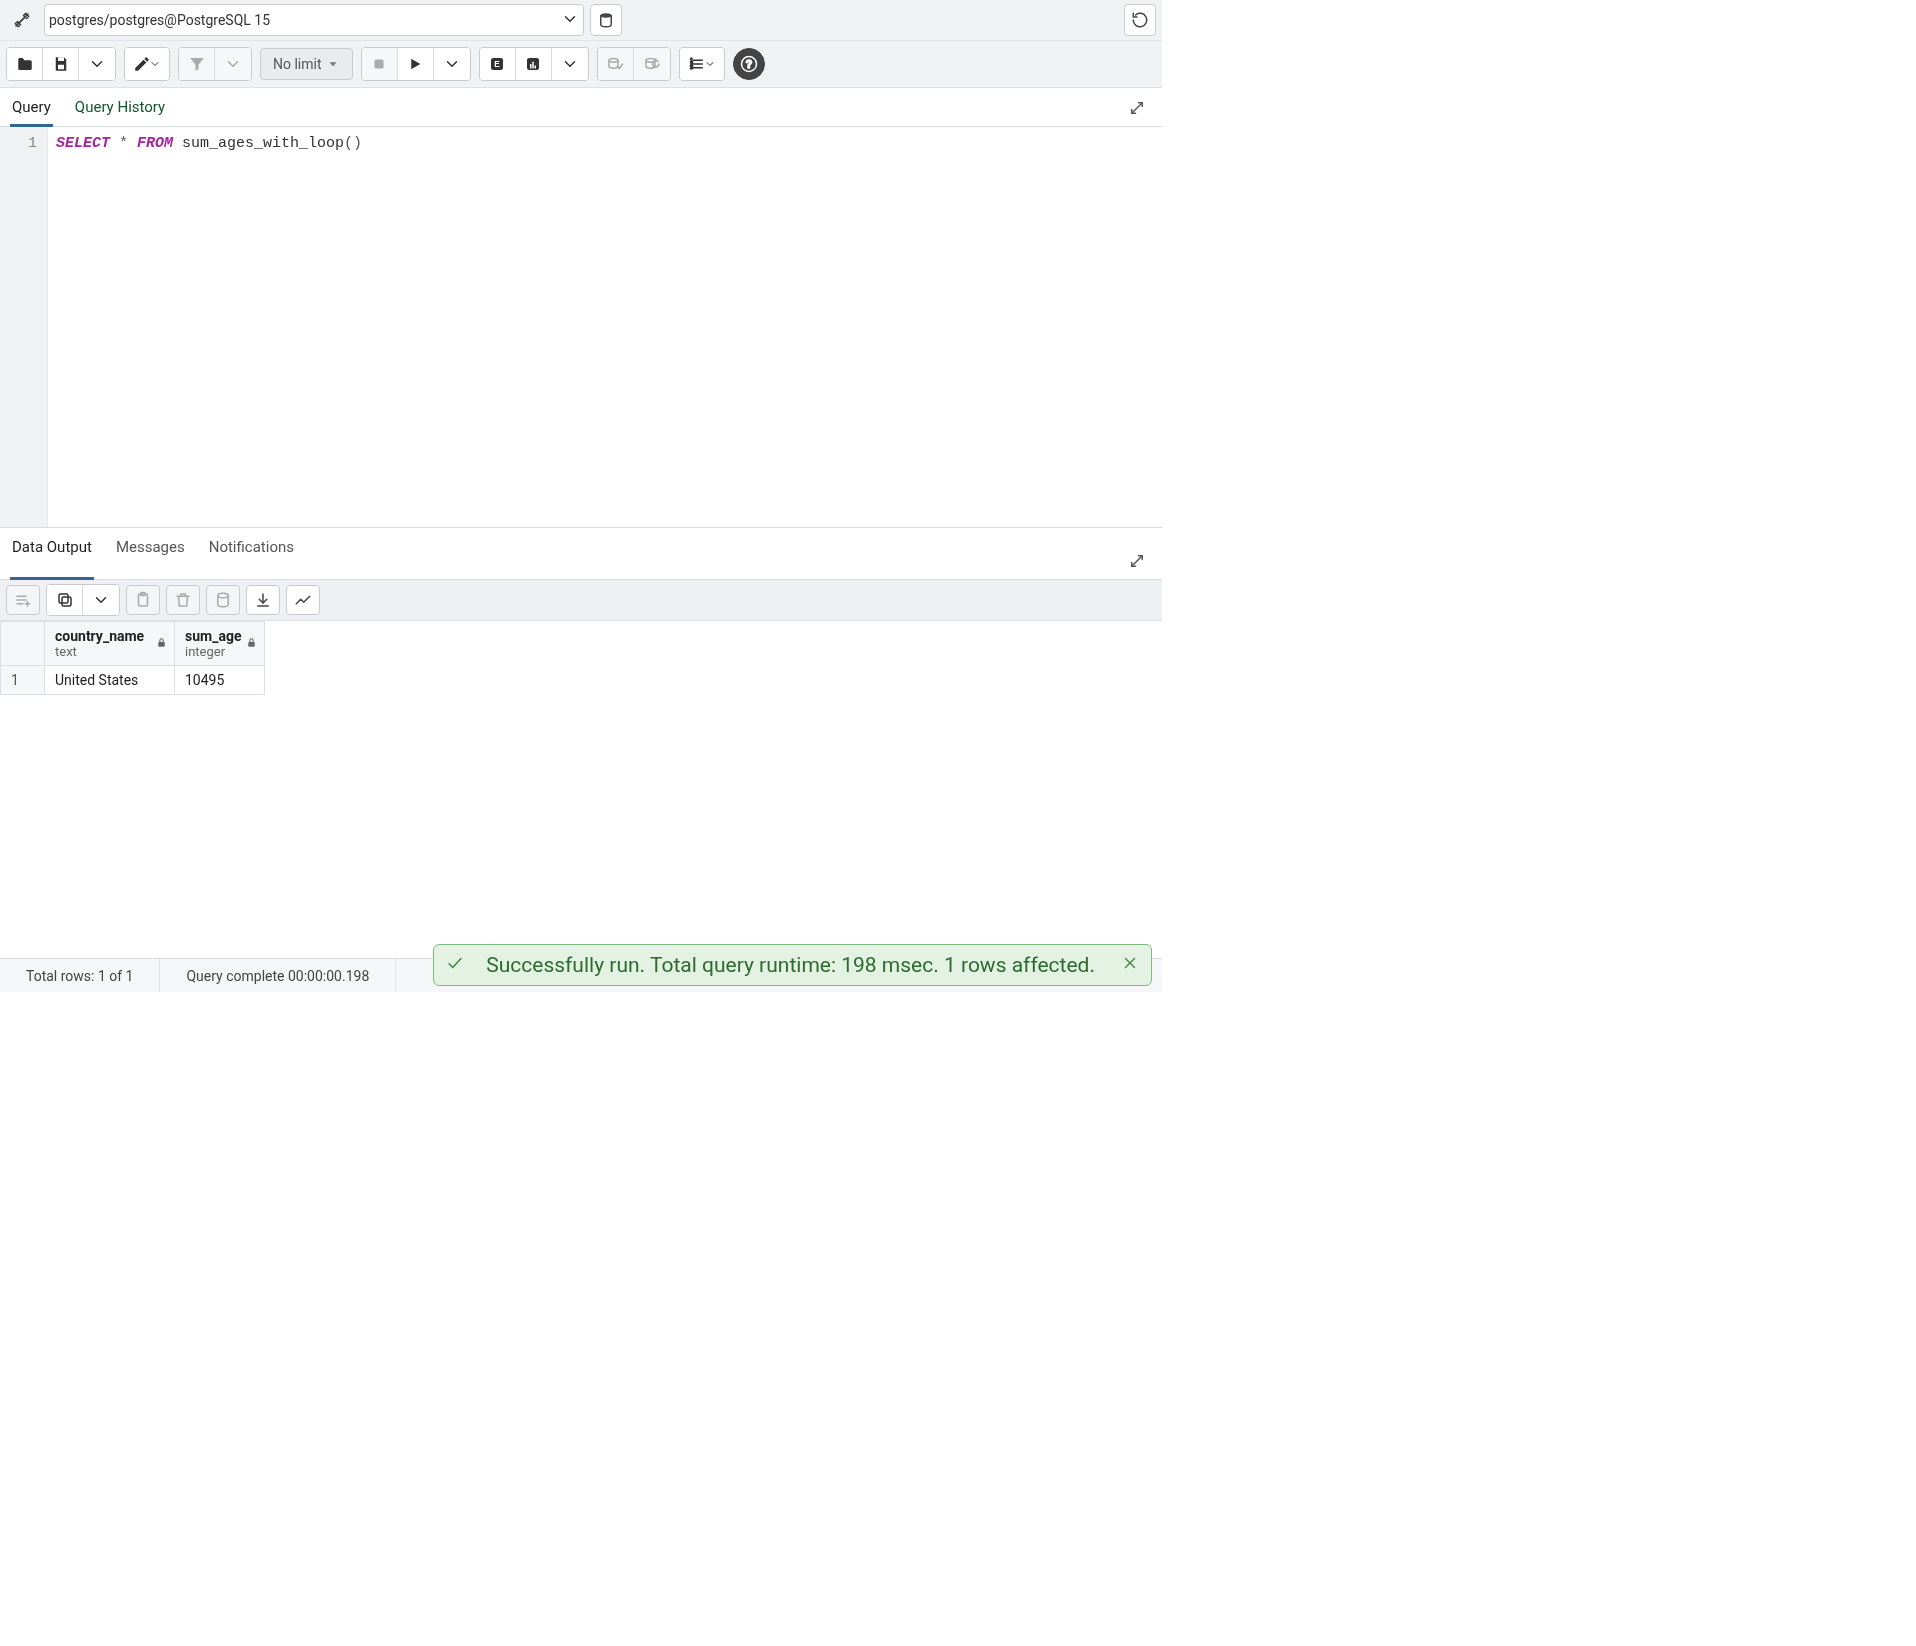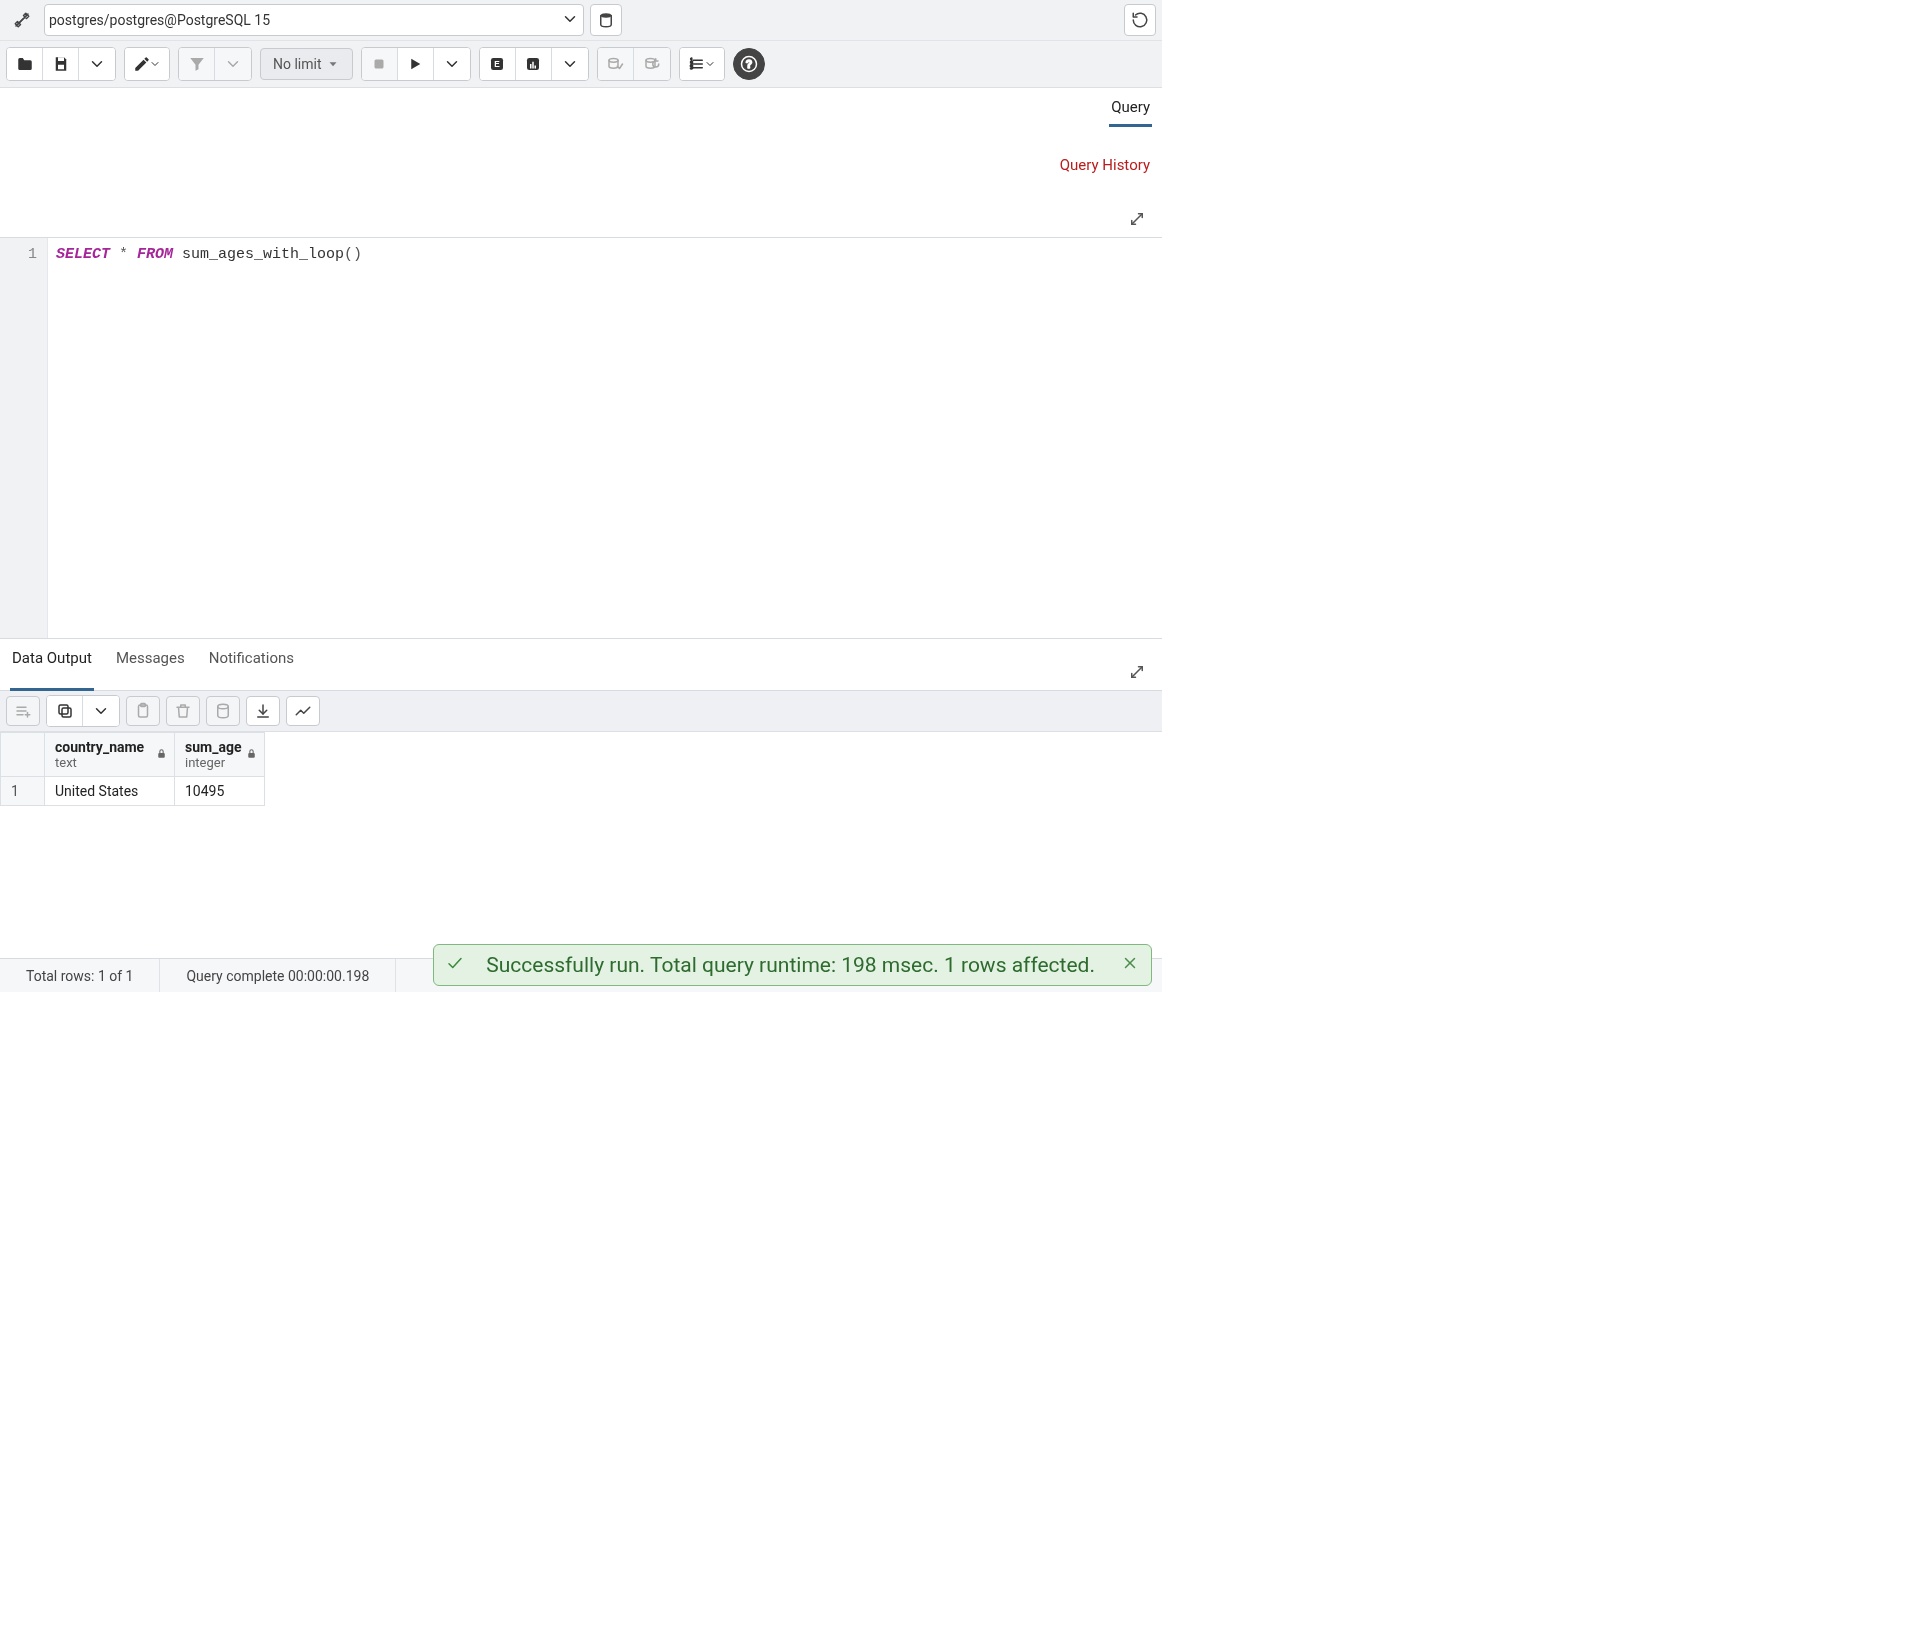--- a/index.html
+++ b/index.html
@@ -103,25 +103,24 @@
 
   
   .tabs {
     display: flex;
     align-items: flex-end;
     gap: 20px;
     padding: 0 10px;
     background: #fff;
     border-bottom: 1px solid #d8dbdf;
     position: relative;
-    flex-direction: column;
   }
   .tab {
     padding: 10px 2px 10px;
-    color: #b91c1c;
+    color: #14532d;
     cursor: pointer;
     position: relative;
     font-size: 15px;
   }
   .tab.active {
     color: #222;
   }
   .tab.active::after {
     content: "";
     position: absolute;

